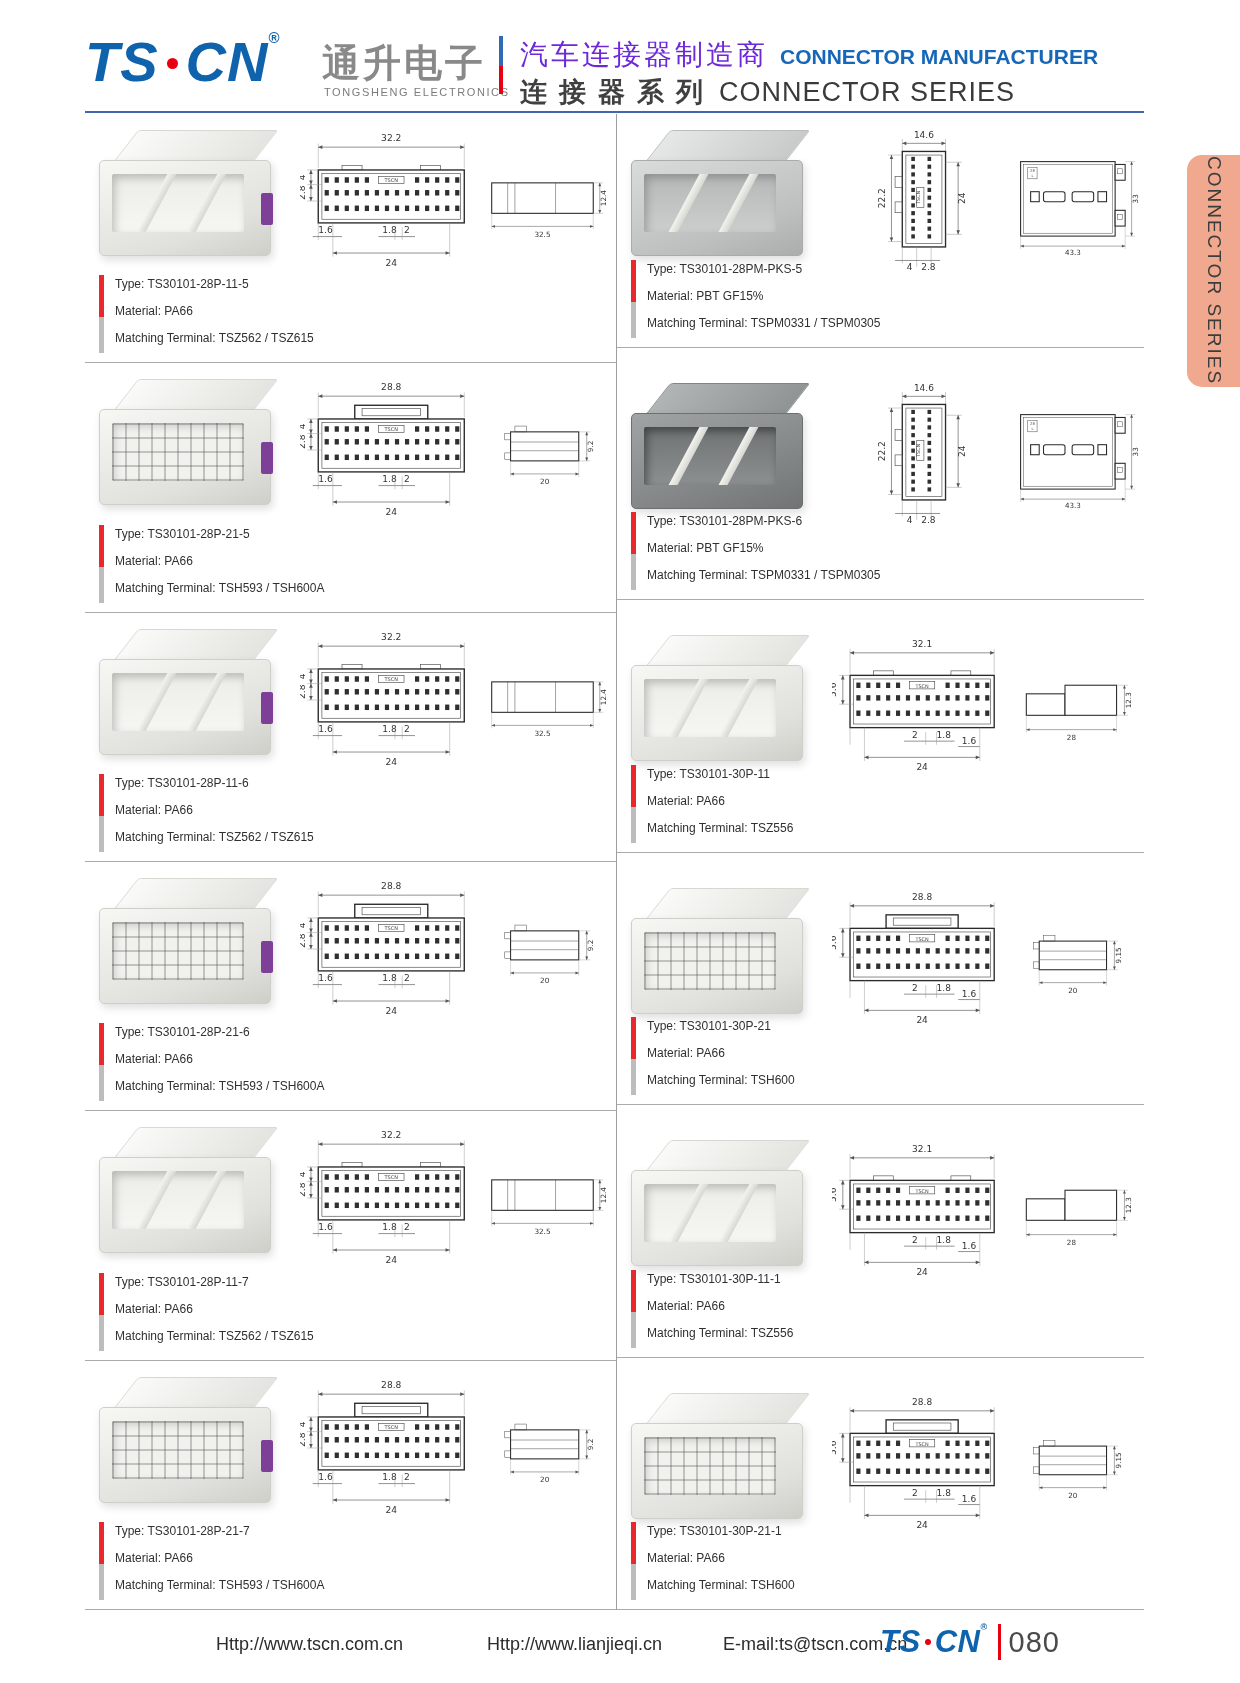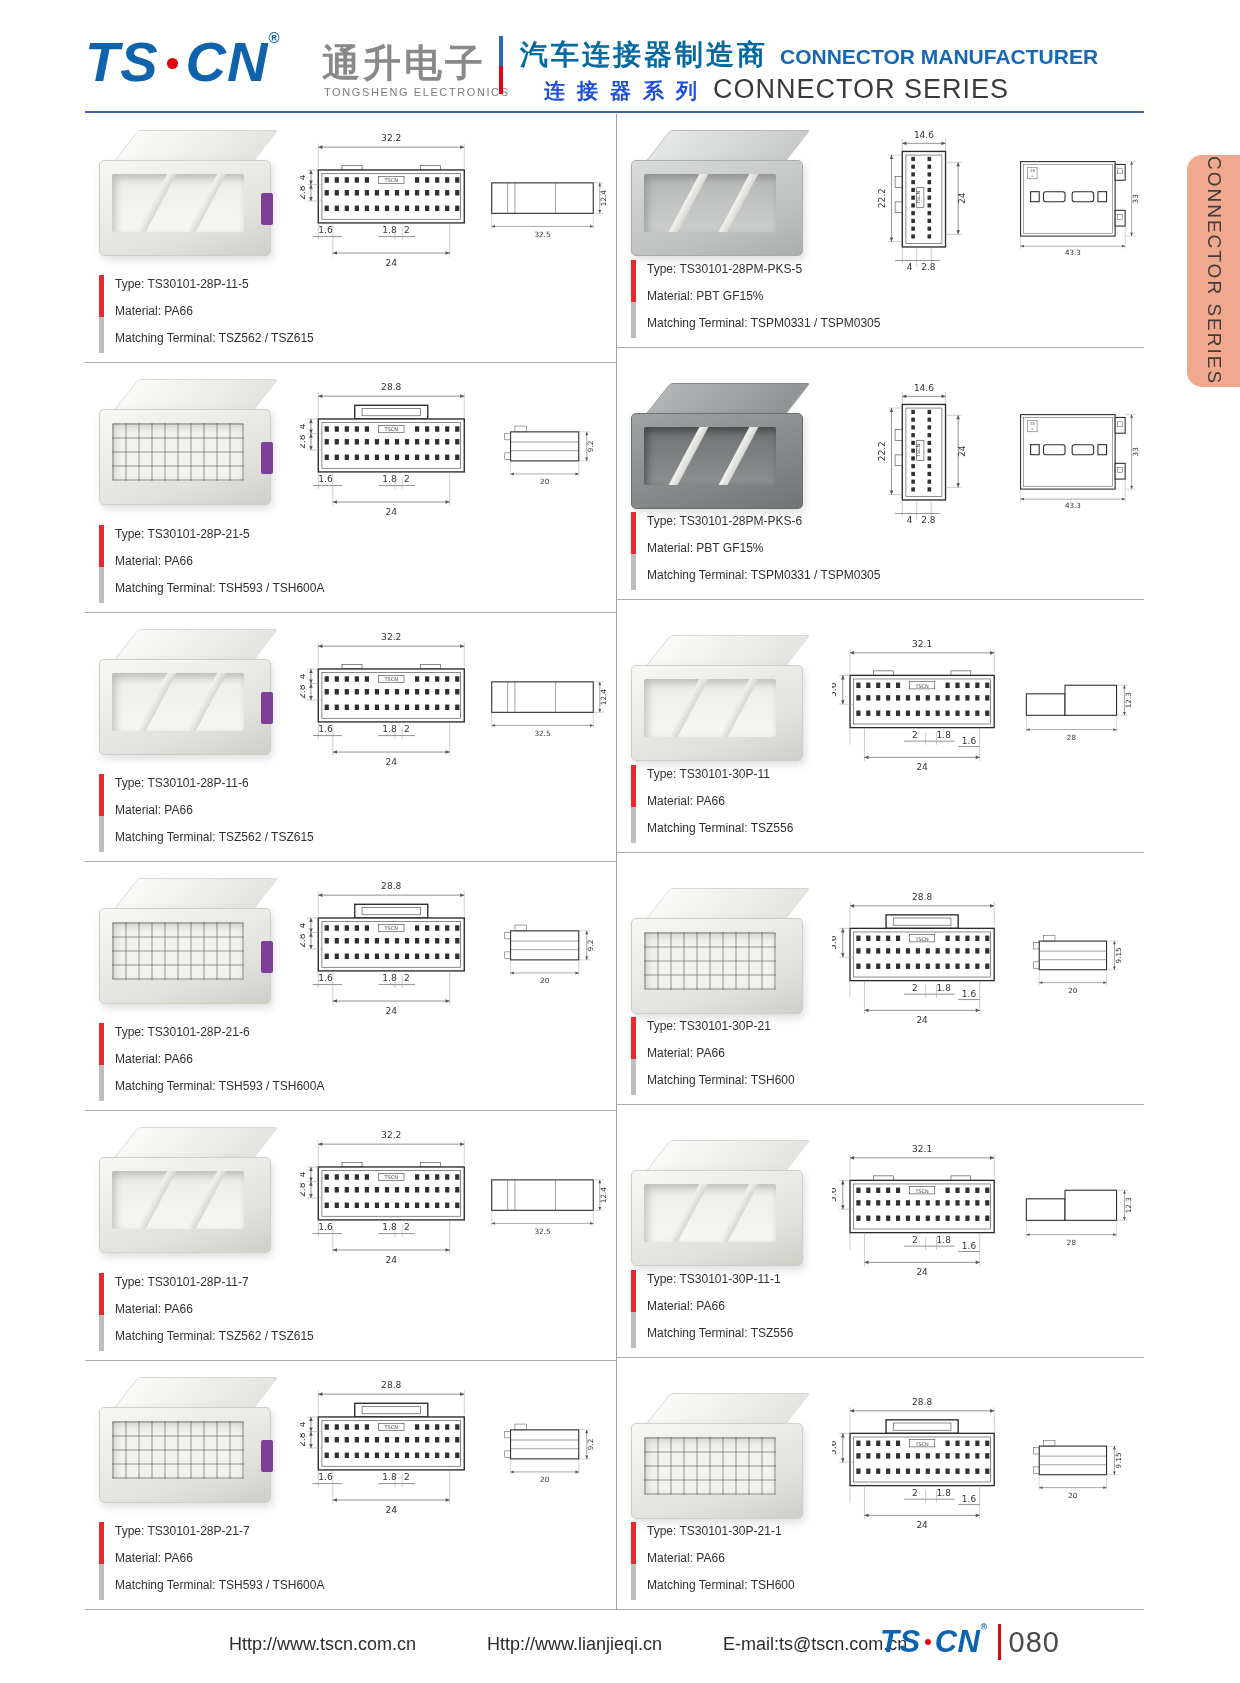--- a/index.html
+++ b/index.html
@@ -12,24 +12,24 @@
   .logo-ts{position:absolute;left:85px;top:34px;font-size:56px;font-style:italic;font-weight:bold;
            color:#0f62ac;letter-spacing:1px;line-height:1;}
   .logo-ts .dot{display:inline-block;width:11px;height:11px;background:#e60012;border-radius:50%;
                 margin:0 8px 6px 8px;vertical-align:middle;}
   .logo-ts .reg{font-size:15px;font-style:normal;vertical-align:top;position:relative;top:-4px;color:#0f62ac;}
   .logo-cn{position:absolute;left:322px;top:38px;font-size:38px;font-weight:bold;color:#898989;letter-spacing:3px;}
   .logo-en{position:absolute;left:324px;top:86px;font-size:11px;color:#7b7b7b;letter-spacing:1.6px;font-weight:normal;}
   .hdr-bar{position:absolute;left:499px;top:36px;width:4px;height:58px;
            background:linear-gradient(#2f6bb5 0 52%, #e60012 52% 100%);}
   .tg1{position:absolute;left:520px;top:36px;white-space:nowrap;}
-  .tg1 .cn{font-size:28px;color:#0369a1;letter-spacing:3px;font-weight:bold;}
+  .tg1 .cn{font-size:28px;color:#6d28d9;letter-spacing:3px;font-weight:normal;}
   .tg1 .en{font-size:21px;color:#1767b8;font-weight:bold;margin-left:12px;letter-spacing:0px;}
   .tg2{position:absolute;left:520px;top:74px;white-space:nowrap;}
-  .tg2 .cn{font-size:21px;color:#1d4ed8;letter-spacing:12px;font-weight:bold;margin-left:24px;}
+  .tg2 .cn{font-size:27px;color:#404040;letter-spacing:12px;font-weight:bold;}
   .tg2 .en{font-size:27px;color:#3a3a3a;margin-left:4px;letter-spacing:1px;}
 
   
   .side-tab{position:absolute;right:0;top:155px;width:53px;height:232px;background:#f0a88e;
             border-radius:15px 0 0 15px;display:flex;align-items:center;justify-content:center;}
   .side-tab span{writing-mode:vertical-rl;text-orientation:mixed;font-size:19px;color:#3c3c3c;
                  letter-spacing:2px;}
 
   
   .grid{position:absolute;left:85px;top:114px;width:1059px;height:1496px;display:flex;}
@@ -84,21 +84,21 @@
   line.ext{stroke:#9a9a9a;stroke-width:.55;}
   .arr{fill:#555;}
   .pin{fill:#2f2f2f;}
   text.dimt{font:10px "DejaVu Sans",sans-serif;fill:#333;}
   text.tiny{font:5.5px "DejaVu Sans",sans-serif;fill:#444;}
   text.tinier{font:5px "DejaVu Sans",sans-serif;fill:#444;}
 
   
   .ftr{position:absolute;left:85px;top:1610px;width:975px;height:73px;}
   .f-item{position:absolute;top:24px;font-size:18px;color:#2c2c2c;white-space:nowrap;}
-  .f-u1{left:144px;} .f-u2{left:402px;} .f-em{left:638px;}
+  .f-u1{left:131px;} .f-u2{left:402px;} .f-em{left:638px;}
   .f-logo-group{position:absolute;right:0;top:14px;display:flex;align-items:center;}
   .f-logo{font-size:31px;font-style:italic;font-weight:bold;color:#0f62ac;letter-spacing:.5px;}
   .f-logo .dot{display:inline-block;width:6px;height:6px;background:#e60012;border-radius:50%;
                margin:0 4px 4px 4px;vertical-align:middle;}
   .f-logo .reg{font-size:9px;font-style:normal;vertical-align:top;position:relative;top:-2px;}
   .f-bar{width:3px;height:36px;background:#e60012;margin:0 8px 0 10px;}
   .f-page{font-size:29px;color:#4a4a4a;letter-spacing:1px;}
 </style>
 </head>
 <body>

